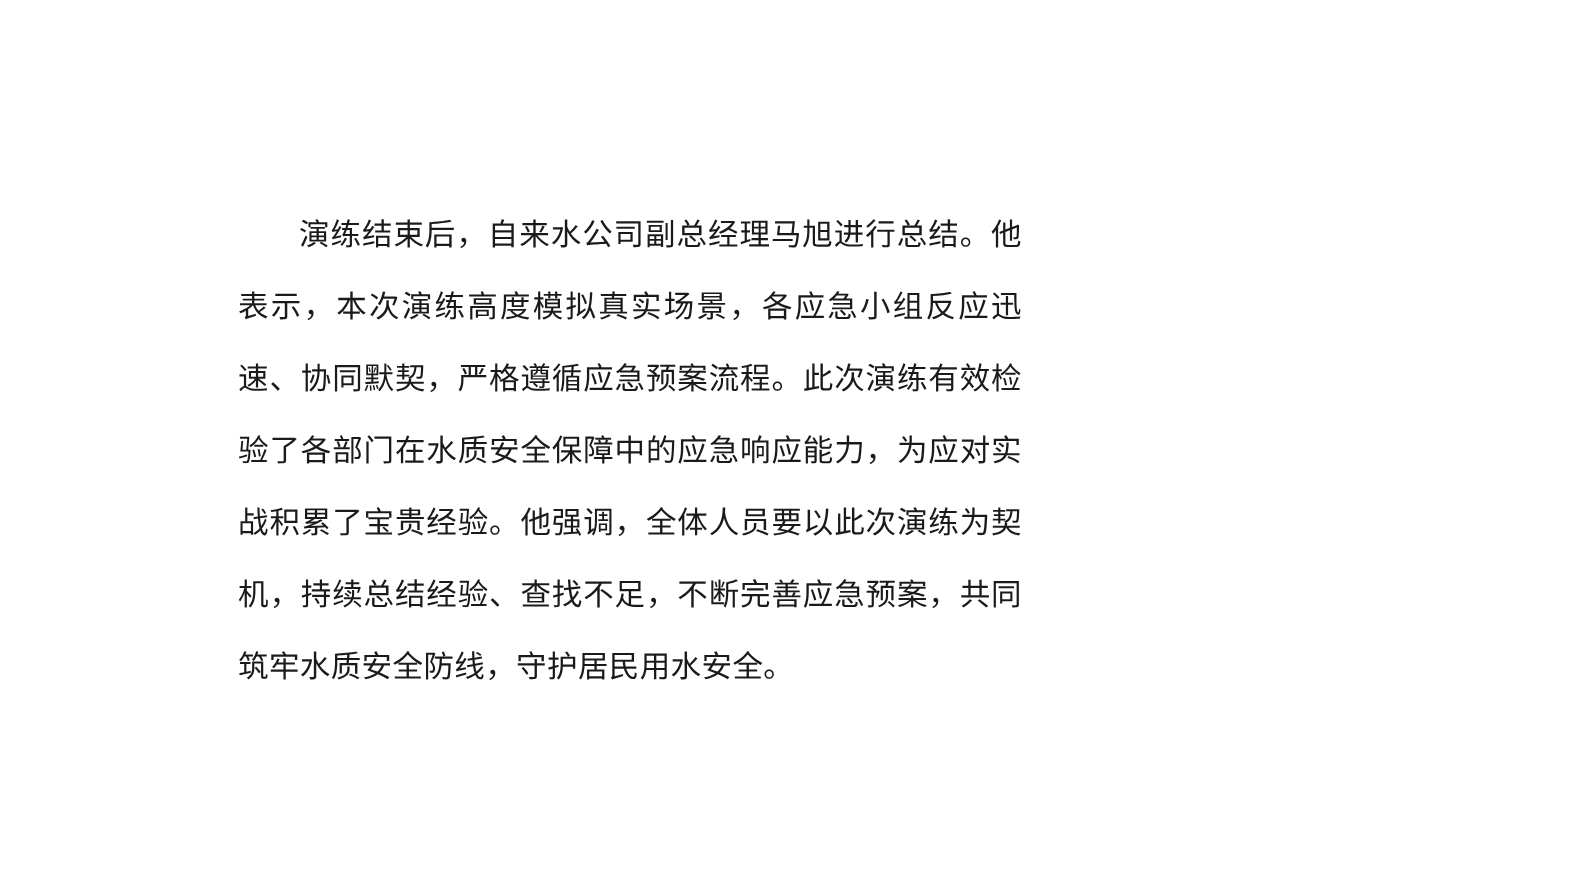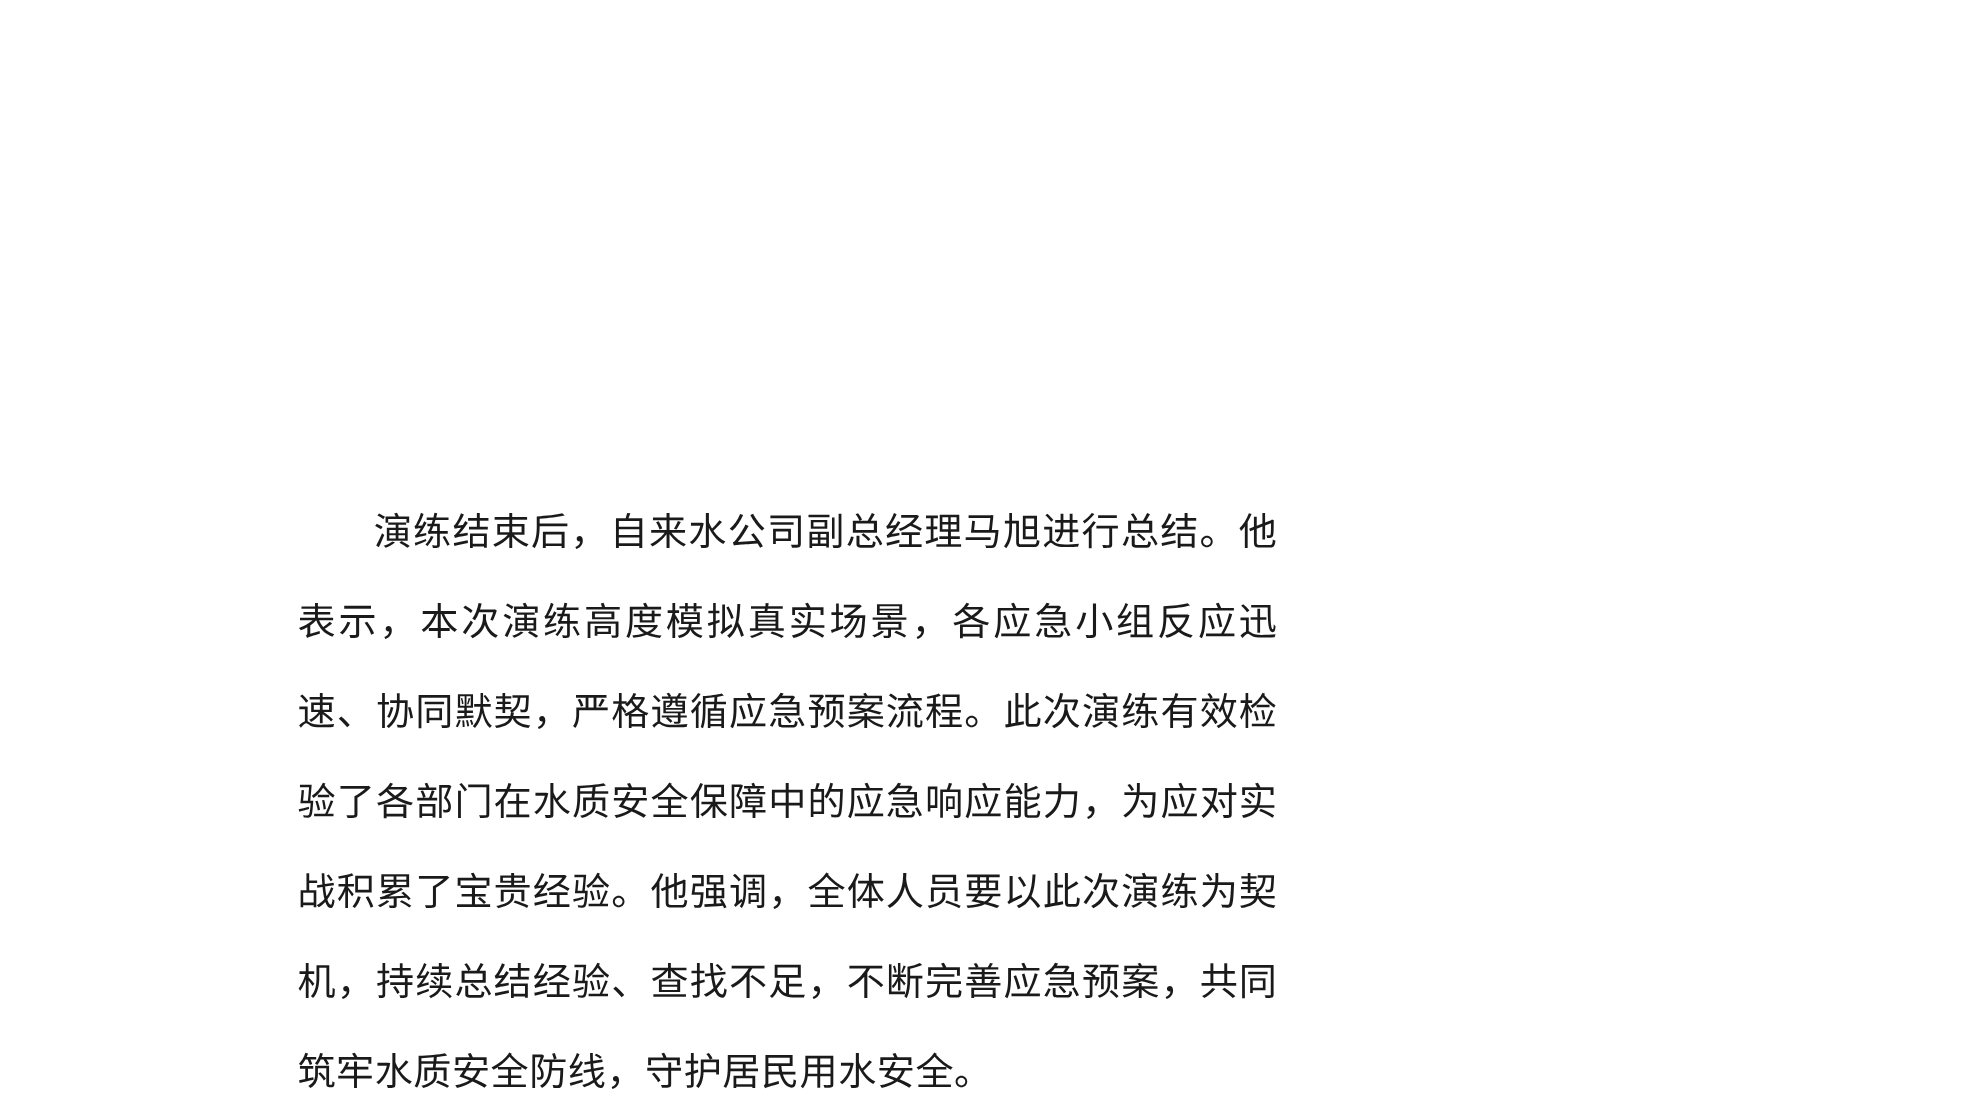--- a/index.html
+++ b/index.html
@@ -15,21 +15,21 @@
   }
   .page {
     width: 1272px;
     height: 895px;
     background: #ffffff;
     position: relative;
     box-sizing: border-box;
     padding: 0 250px 0 238px;
     display: flex;
     flex-direction: column;
-    justify-content: flex-end;
+    justify-content: center;
   }
   .doc-body {
     padding-top: 6px;
   }
   p.para {
     margin: 0;
     color: #1a1a1a;
     font-size: 30.5px;
     line-height: 72px;
     text-align: justify;

